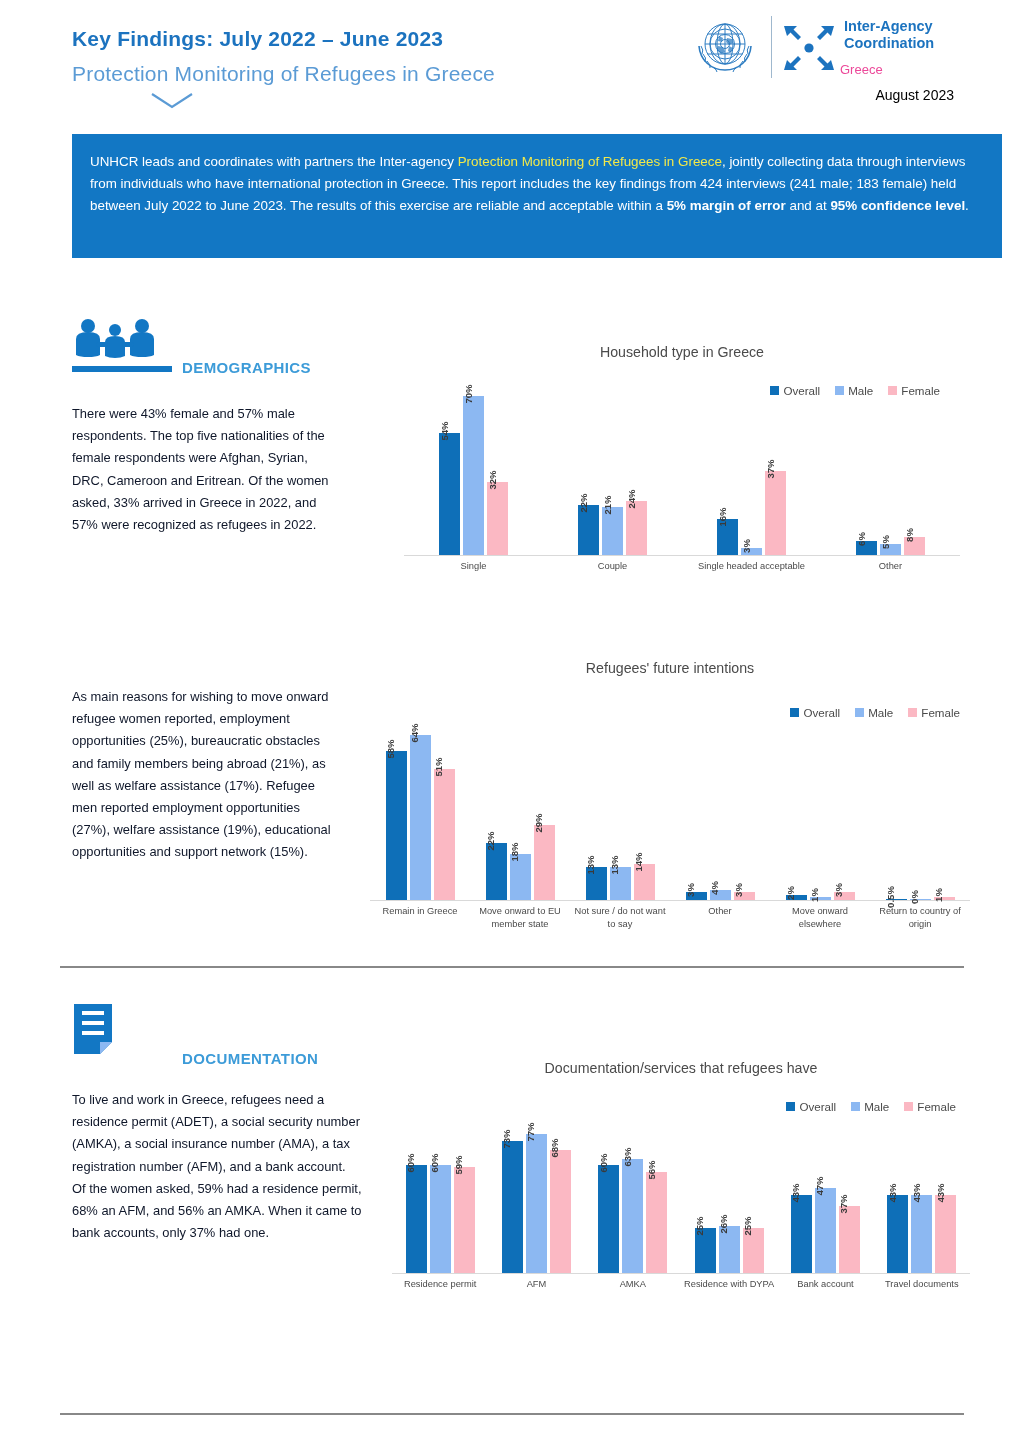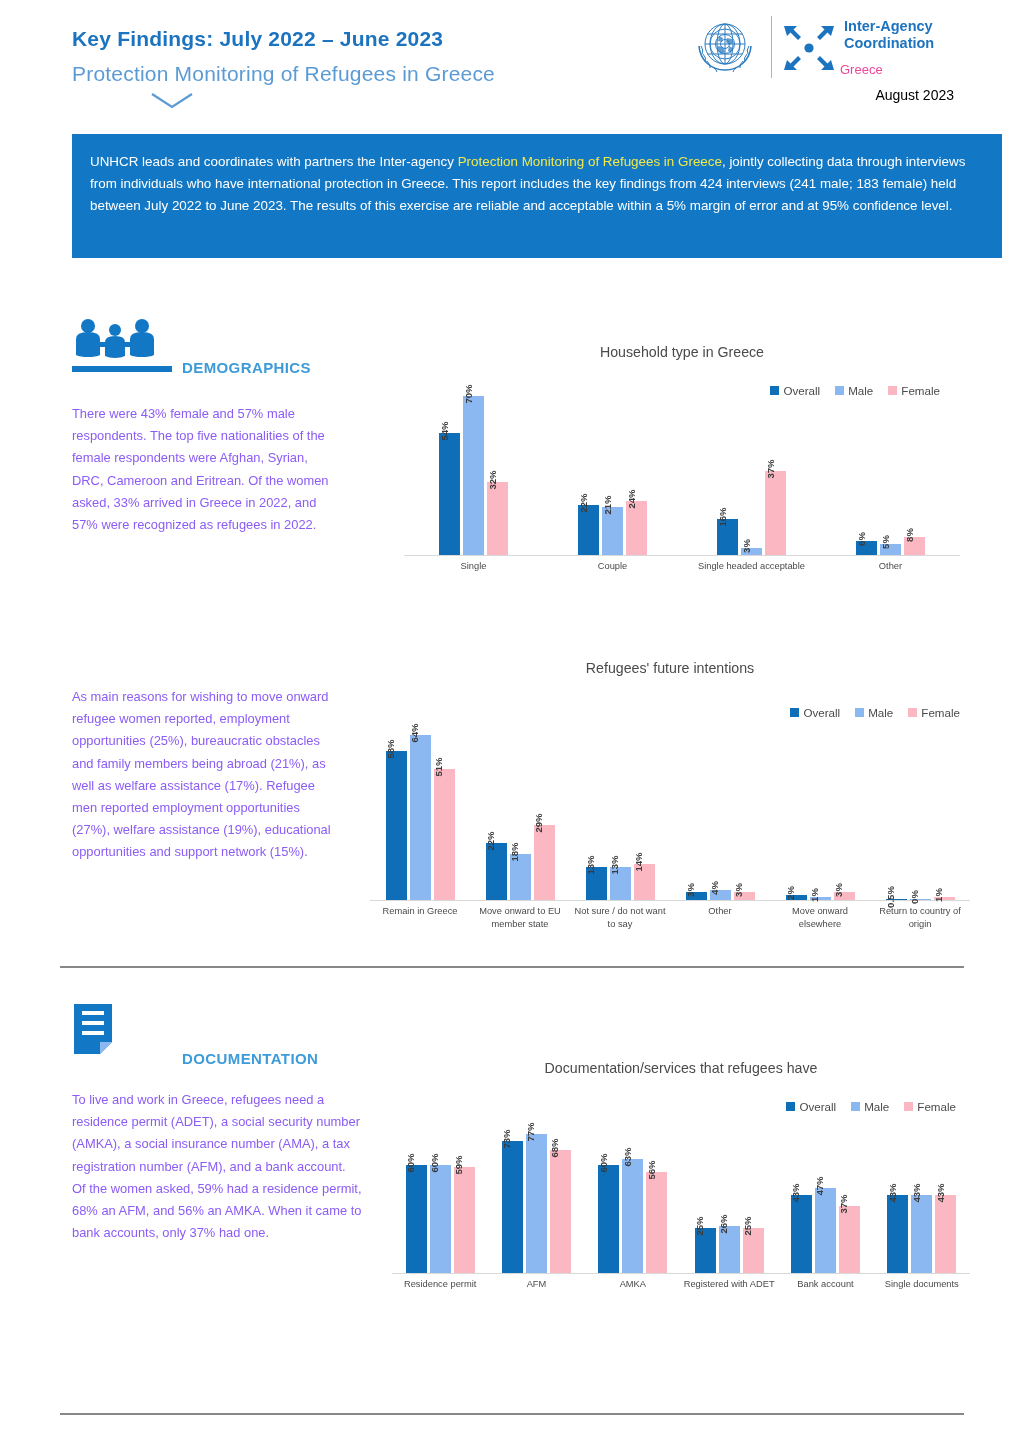--- a/index.html
+++ b/index.html
@@ -56,37 +56,37 @@
     position: absolute; left: 72px; top: 134px;
     width: 930px; height: 124px;
     background: #1277C4;
     padding: 17px 22px 0 18px;
   }
   .intro-box p {
     color: #ffffff; font-size: 13.4px; line-height: 1.63;
     text-align: left;
   }
   .hl-yellow { color: #F2E94A; }
-  .b { font-weight: normal; }
+  .b { font-weight: bold; }
 
   
   .section-head { position: absolute; }
   .sec-icon-wrap { position: relative; width: 100px; height: 46px; }
   .sec-rule {
     position: absolute; left: 0; top: 48px;
     width: 100px; height: 6px; background: #1277C4;
   }
   .sec-label {
     position: absolute; left: 110px; top: 41px;
     font-size: 15px; font-weight: bold; color: #3C9BD8;
     letter-spacing: .4px;
   }
   .body-copy {
     position: absolute;
-    font-size: 12.9px; line-height: 1.72; color: #8b5cf6;
+    font-size: 12.9px; line-height: 1.72; color: #0f172a;
   }
 
   
   .chart { position: absolute; }
   .chart-title {
     position: absolute; left: 0; top: 0; width: 100%;
     text-align: center; font-size: 14.2px; color: #4a4a4a;
   }
   .legend {
     position: absolute; display: flex; gap: 15px; align-items: center;
@@ -543,21 +543,21 @@
           <div class="bar-slot">
             <span class="bar-label">43%</span>
             <div class="bar" style="height: 77.6098px; background: rgb(251, 184, 195);"></div>
           </div>
         </div>
       </div>
     <div class="cat-labels" style="height: 28px; justify-content: space-around;">
         <div class="cat" style="flex: 1 1 0%;">Residence permit</div>
         <div class="cat" style="flex: 1 1 0%;">AFM</div>
         <div class="cat" style="flex: 1 1 0%;">AMKA</div>
-        <div class="cat" style="flex: 1 1 0%;">Registered with ADET</div>
+        <div class="cat" style="flex: 1 1 0%;">Residence with DYPA</div>
         <div class="cat" style="flex: 1 1 0%;">Bank account</div>
-        <div class="cat" style="flex: 1 1 0%;">Single documents</div>
+        <div class="cat" style="flex: 1 1 0%;">Travel documents</div>
       </div>
   </div>
 
   <div class="divider" style="top:1413px;"></div>
 
 </div>
 
 </body></html>

